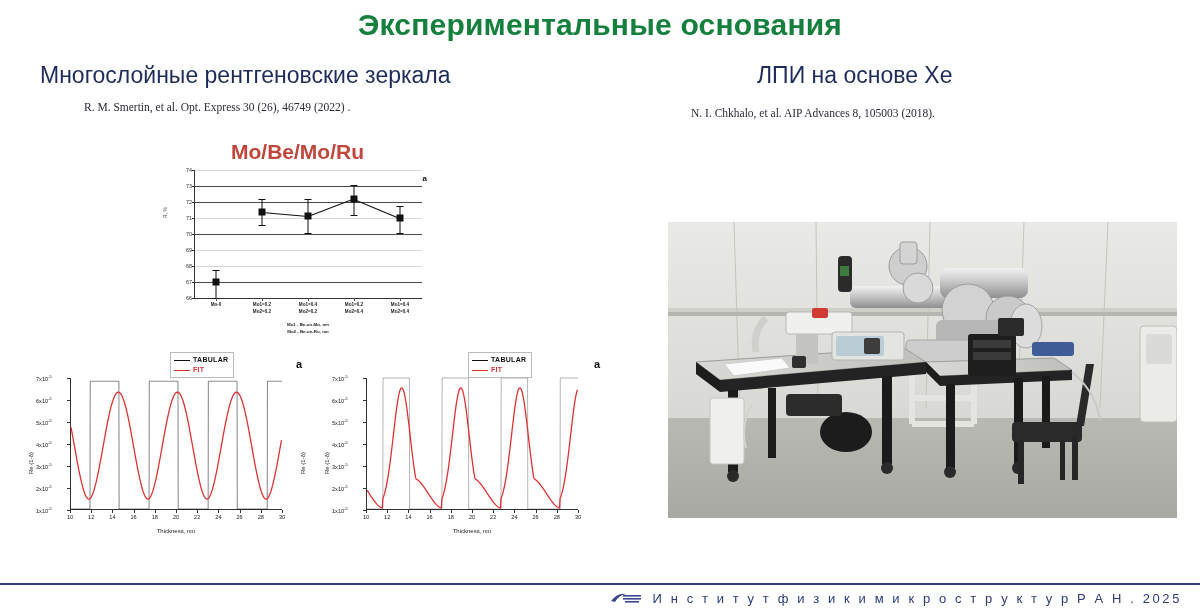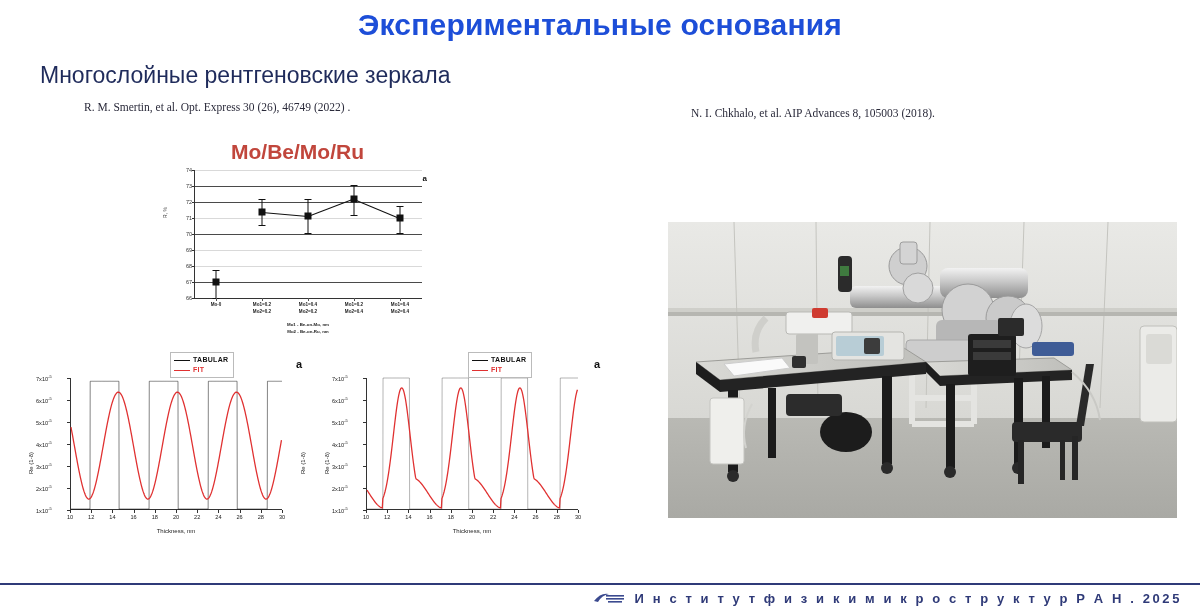--- a/index.html
+++ b/index.html
@@ -11,21 +11,21 @@
     overflow:hidden;
   }
   .slide{position:absolute;inset:0;background:#fff;}
 
   
   .slide-title{
     position:absolute;left:0;top:8px;width:1200px;
     text-align:center;
     font-family:"Liberation Sans", sans-serif;
     font-size:30px;font-weight:bold;
-    color:#1d4ed8;
+    color:#15803d;
     letter-spacing:.2px;
   }
 
   
   .sec-head{
     position:absolute;
     font-family:"Liberation Sans", sans-serif;
     font-size:23px;font-weight:normal;
     color:#1f2b5b;
     white-space:nowrap;
@@ -171,37 +171,38 @@
     position:absolute;left:0;bottom:26px;width:1200px;height:2px;background:#2f3a78;
   }
   #footerBar{
     position:absolute;left:0;bottom:0;width:1200px;height:26px;
     background:#fff;
     display:flex;align-items:center;justify-content:flex-end;
     padding-right:18px;box-sizing:border-box;gap:9px;
   }
   #footerText{
     font-family:"Liberation Sans", sans-serif;
-    font-size:13px;font-weight:bold;color:#2f3a78;letter-spacing:2.6px;
+    font-size:13px;font-weight:normal;color:#2f3a78;letter-spacing:2.6px;
   }
   #footerLogo{width:34px;height:16px;}
 </style>
 </head>
 <body>
 
 <div class="slide">
 
   <div class="slide-title" id="slideTitle">Экспериментальные основания</div>
 
   <div class="sec-head" id="headLeft">Многослойные рентгеновские зеркала</div>
 
   <div class="refs" id="refsLeft">
     <div>R. M. Smertin, et al. Opt. Express 30 (26), 46749 (2022) .</div>
   </div>
 
+  <div class="sec-head" id="headRight">ЛПИ на основе Хе</div>
 
   <div class="refs" id="refsRight">
     <div>N. I. Chkhalo, et al. AIP Advances 8, 105003 (2018).</div>
   </div>
 
 
   <div id="chart1">
     <div class="c1-title">Mo/Be/Mo/Ru</div>
     <div class="plot" id="c1plot">
         <div class="gridline" style="top: 128px;"></div>

